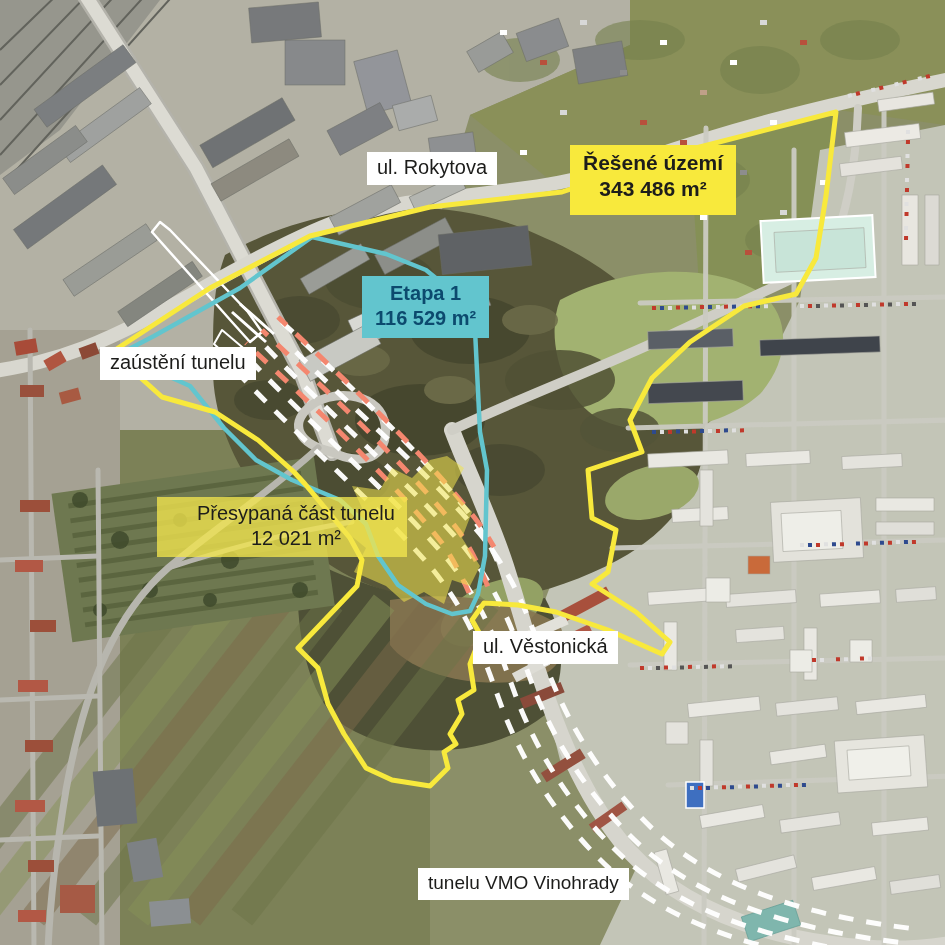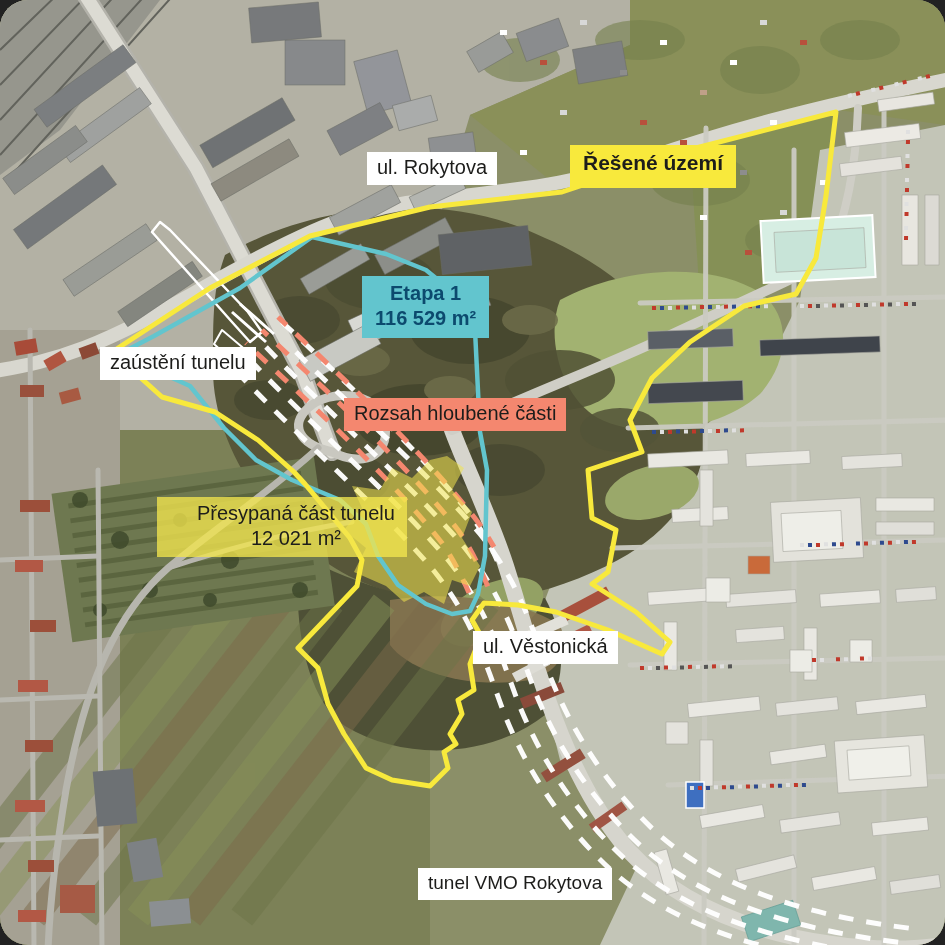--- a/index.html
+++ b/index.html
@@ -1,17 +1,17 @@
 <!DOCTYPE html>
 <html style="--c-yellow: #f8e93c; --c-teal: #62c5ce; --c-salmon: #f4876f; --c-white: #ffffff; --c-presyp: #f0e44e;"><head>
 <meta charset="utf-8">
 <style>
   html,body{margin:0;padding:0;background:#222;}
   .map{position:relative;width:945px;height:945px;overflow:hidden;background:#8b8f68;
-       font-family:"Liberation Sans","DejaVu Sans",sans-serif;border-radius:28px;}
+       font-family:"Liberation Sans","DejaVu Sans",sans-serif;}
   .map svg{position:absolute;left:0;top:0;}
   .lbl{position:absolute;color:#1d1d1b;font-size:20px;line-height:1.25;
        padding:3px 10px 5px;white-space:nowrap;}
   .white-box{background:#ffffff;}
   .yellow-box{background:var(--c-yellow,#f8e93c);font-weight:bold;text-align:center;padding:5px 13px 12px;}
   .teal-box{background:var(--c-teal,#62c5ce);font-weight:bold;text-align:center;color:#0c4a6e;padding:5px 13px 7px;}
   .salmon-box{background:var(--c-salmon,#f4876f);}
   .presyp-box{background:rgba(242,230,78,0.78);text-align:center;padding:4px 12px 6px;}
 </style>
 </head>
@@ -324,32 +324,32 @@
            L636,612 L670,642 L662,654 L608,630 L556,612 L518,605 L484,603
            L472,620 L481,636 L470,664 L474,690 L458,700 L462,714 L450,734 L456,744 L444,752 L448,768 L430,786
            L392,780 L366,768 L344,734 L328,704 L318,668 L298,648
            L357,586 L362,560 L350,538 L305,484 L294,472 L258,440 L215,412 L162,397 Z"></path>
 </svg>
 
   <div class="lbl white-box" style="left:367px;top:152px;">ul. Rokytova</div>
 
   <div class="lbl yellow-box" style="left:570px;top:145px;font-size:21px;">
     <div>Řešené území</div>
+    <div>343 486 m²</div>
   </div>
 
   <div class="lbl teal-box" style="left:362px;top:276px;">
     <div>Etapa 1</div>
     <div>116 529 m²</div>
   </div>
 
   <div class="lbl white-box" style="left:100px;top:299px;margin-top:48px;">zaústění tunelu</div>
 
-  <div class="lbl salmon-box" style="left:344px;top:398px;">Rozsah hloubené části</div>
 
   <div class="lbl presyp-box" style="left:157px;top:497px;padding-left:40px;">
     <div>Přesypaná část tunelu</div>
     <div>12 021 m²</div>
   </div>
 
   <div class="lbl white-box" style="left:473px;top:631px;">ul. Věstonická</div>
 
-  <div class="lbl white-box" style="left:418px;top:868px;font-size:19px;">tunel VMO Rokytova</div>
+  <div class="lbl white-box" style="left:418px;top:868px;font-size:19px;">tunelu VMO Vinohrady</div>
 </div>
 
 </body></html>

